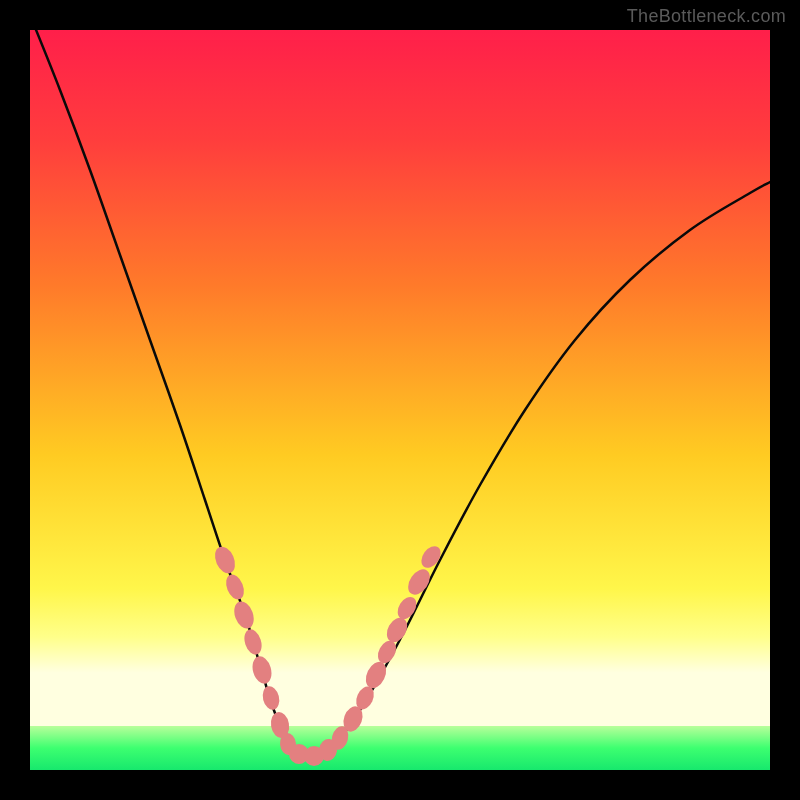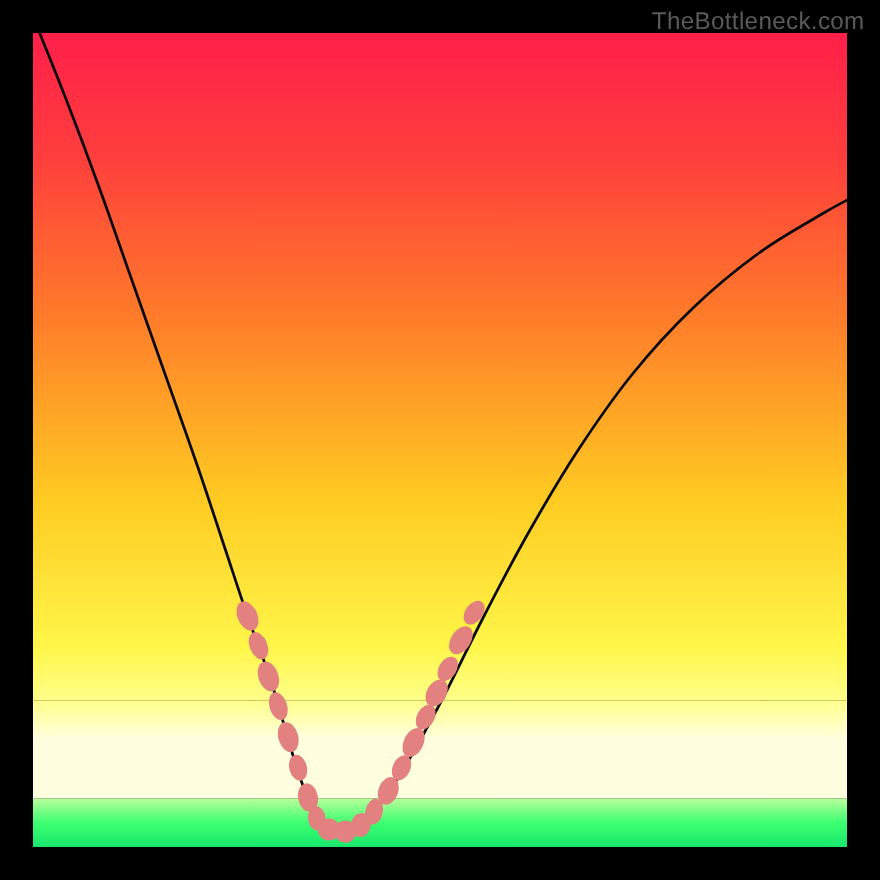--- a/index.html
+++ b/index.html
@@ -58,21 +58,21 @@
     background: linear-gradient(to bottom,
       #b8ff9a 0%,
       #3dff70 50%,
       #17e86d 100%);
   }
   .watermark {
     position: absolute;
     top: 6px;
     right: 14px;
     color: #5a5a5a;
-    font-size: 22px;
+    font-size: 18px;
     font-weight: 500;
     letter-spacing: 0.3px;
     user-select: none;
   }
   svg.curves {
     position: absolute;
     inset: 0;
     width: 100%;
     height: 100%;
   }

